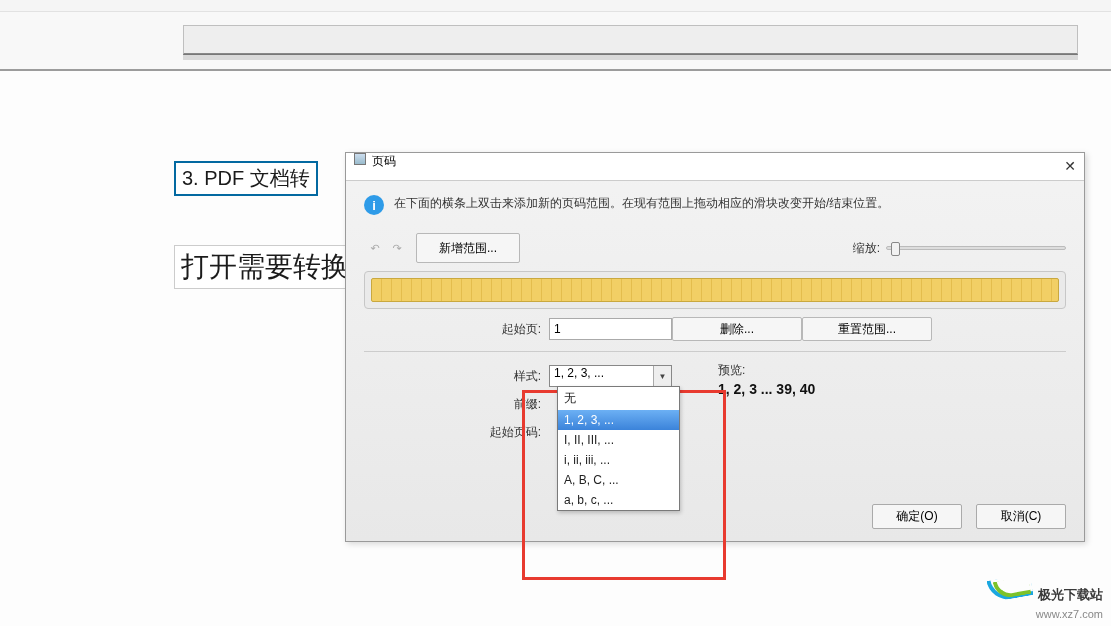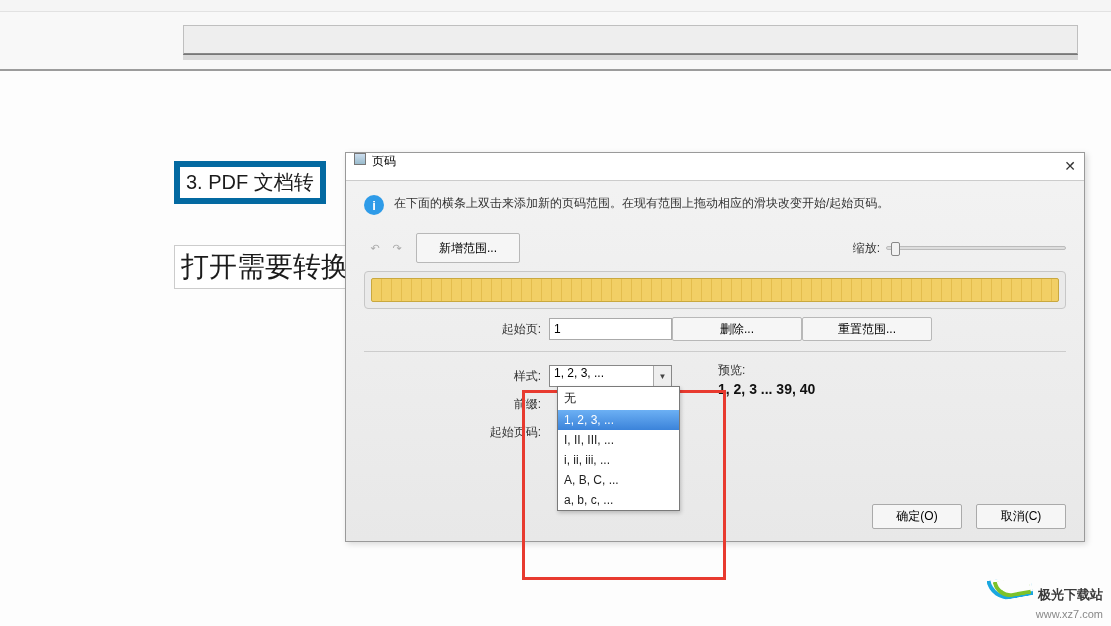--- a/index.html
+++ b/index.html
@@ -10,21 +10,21 @@
     background: #f4f4f4; border-bottom: 1px solid #d5d5d5; opacity: 0.6; }
 
   
   .under-window { position: absolute; left: 183px; top: 25px; width: 895px; height: 30px;
     background: #eee; border: 1px solid #bfbfbf; border-bottom: 2px solid #888; }
   .under-window-shadow { position: absolute; left: 183px; top: 54px; width: 895px; height: 6px;
     background: rgba(0,0,0,0.12); }
 
   
   .doc-text1 { position: absolute; left: 174px; top: 161px; font-size: 20px; color: #1b1b1b;
-    background: #fff; border: 6px solid #0369a1; padding: 2px 6px; }
+    background: #fff; border: 2px solid #0369a1; padding: 2px 6px; }
   .doc-text2 { position: absolute; left: 174px; top: 245px; font-size: 28px; color: #1b1b1b;
     background: #fff; border: 1px solid #ccc; padding: 2px 6px; }
 
   
   .dialog { position: absolute; left: 345px; top: 152px; width: 740px; height: 390px;
     background: #efefef; border: 1px solid #9a9a9a; box-shadow: 2px 2px 6px rgba(0,0,0,0.15);
     background-image: linear-gradient(#f3f3f3, #e8e8e8); }
   .titlebar { height: 28px; background: #fff; border-bottom: 1px solid #ccc;
     display: flex; padding: 0 8px; font-size: 12px; position: relative; }
   .titlebar-icon { width: 12px; height: 12px; border: 1px solid #777; margin-right: 6px;
@@ -131,21 +131,21 @@
   <div class="titlebar">
     <span class="titlebar-icon"></span>
     <span>页码</span>
     <span class="titlebar-close">✕</span>
   </div>
 
   <div class="dialog-body">
 
     <div class="info-row">
       <div class="info-icon">i</div>
-      <div class="info-text">在下面的横条上双击来添加新的页码范围。在现有范围上拖动相应的滑块改变开始/起始页码。</div>
+      <div class="info-text">在下面的横条上双击来添加新的页码范围。在现有范围上拖动相应的滑块改变开始/结束位置。</div>
     </div>
 
     <div class="toolbar-row">
       <div class="small-arrow">↶</div>
       <div class="small-arrow">↷</div>
       <button class="new-range-btn">新增范围...</button>
 
       <div class="zoom-group">
         <span class="zoom-label">缩放:</span>
         <div class="zoom-track">

